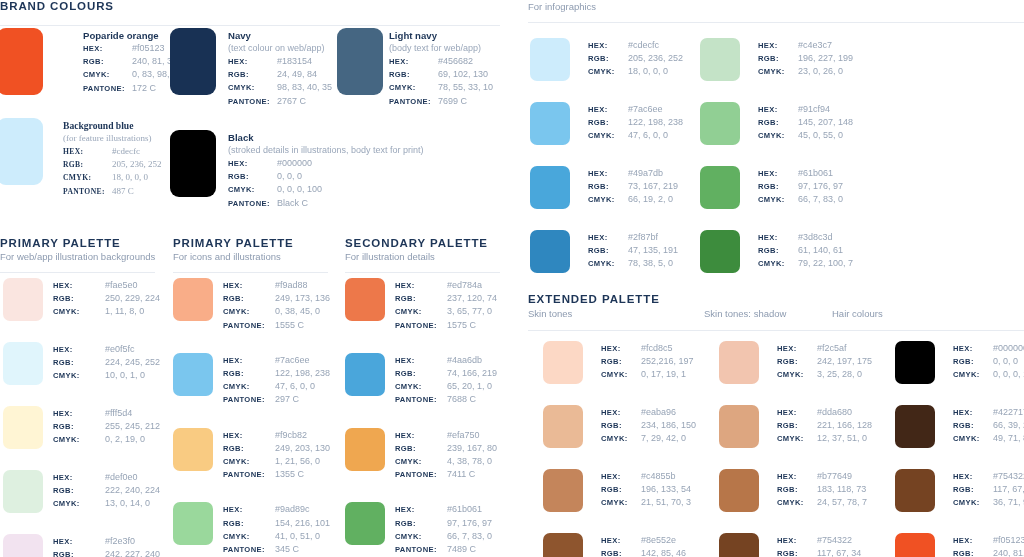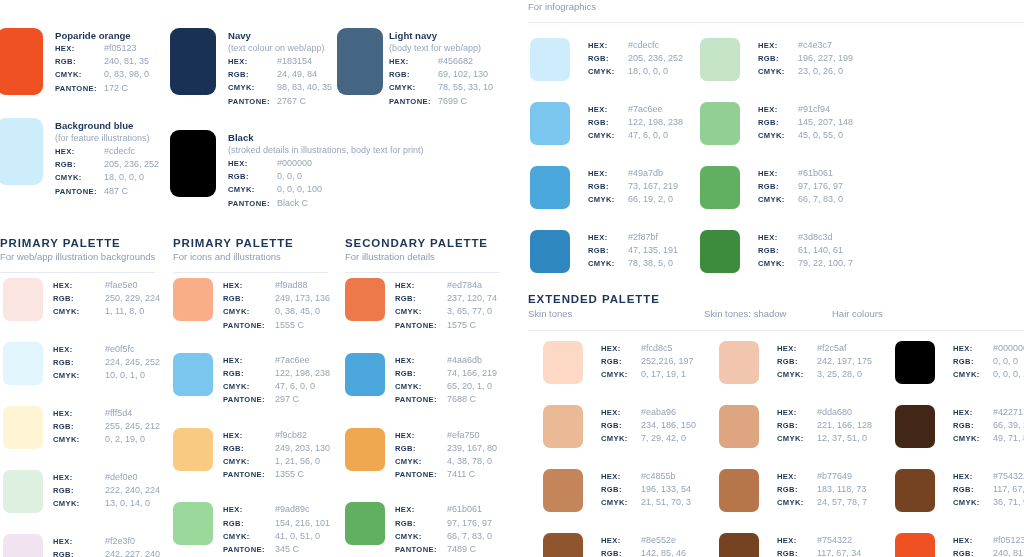--- a/index.html
+++ b/index.html
@@ -107,20 +107,24 @@
   .w-brand .kv .k { width: 49px; }
   .w-pri   .kv .k { width: 52px; }
   .w-info  .kv .k { width: 40px; }
   .w-ext   .kv .k { width: 40px; }
 </style>
 </head>
 <body>
 
 <div class="page">
 
+  <div class="section" style="left:0px; top:-1px; width:500px;">
+    <div class="sec-title">BRAND COLOURS</div>
+    <div class="rule" style="margin-top:12px;"></div>
+  </div>
 
   <div class="section" style="left:0px; top:236px; width:155px;">
     <div class="sec-title">PRIMARY PALETTE</div>
     <div class="sec-sub">For web/app illustration backgrounds</div>
     <div class="rule" style="margin-top:9px;"></div>
   </div>
   <div id="pri-bg-host" class="col w-pri" style="left:3px; top:278px;">
       <div class="entry" style="margin-bottom: 21px;">
         <div class="chip sq" style="background: rgb(250, 229, 224);"></div>
         <div class="meta">
@@ -742,21 +746,21 @@
           </div>
           <div class="kv">
             <span class="k">RGB:</span>
             <span class="v">240, 81, 35</span>
           </div>
         </div>
       </div>
     </div>
 
 <div id="brand-host" class="w-brand" style="position: absolute; left: 0px; top: 0px; width: 520px; height: 230px;">
-      <div class="entry" style="position: absolute; left: 0px; top: 28px;">
+      <div class="entry" style="position: absolute; left: 0px; top: 28px; gap: 28px;">
         <div class="chip tall" style="background: rgb(240, 81, 35); margin-left: -3px;"></div>
         <div class="meta" style="padding-left: 12px;">
           <div class="name">Poparide orange</div>
           <div class="kv">
             <span class="k">HEX:</span>
             <span class="v">#f05123</span>
           </div>
           <div class="kv">
             <span class="k">RGB:</span>
             <span class="v">240, 81, 35</span>
@@ -812,21 +816,21 @@
             <span class="v">78, 55, 33, 10</span>
           </div>
           <div class="kv">
             <span class="k">PANTONE:</span>
             <span class="v">7699 C</span>
           </div>
         </div>
       </div>
       <div class="entry" style="position: absolute; left: 0px; top: 118px;">
         <div class="chip tall" style="background: rgb(205, 236, 252); margin-left: -3px;"></div>
-        <div class="meta" style="padding-left: 12px;">
+        <div class="meta" style="padding-left: 20px; font-family: Liberation Serif, serif;">
           <div class="name">Background blue</div>
           <div class="note">(for feature illustrations)</div>
           <div class="kv">
             <span class="k">HEX:</span>
             <span class="v">#cdecfc</span>
           </div>
           <div class="kv">
             <span class="k">RGB:</span>
             <span class="v">205, 236, 252</span>
           </div>

